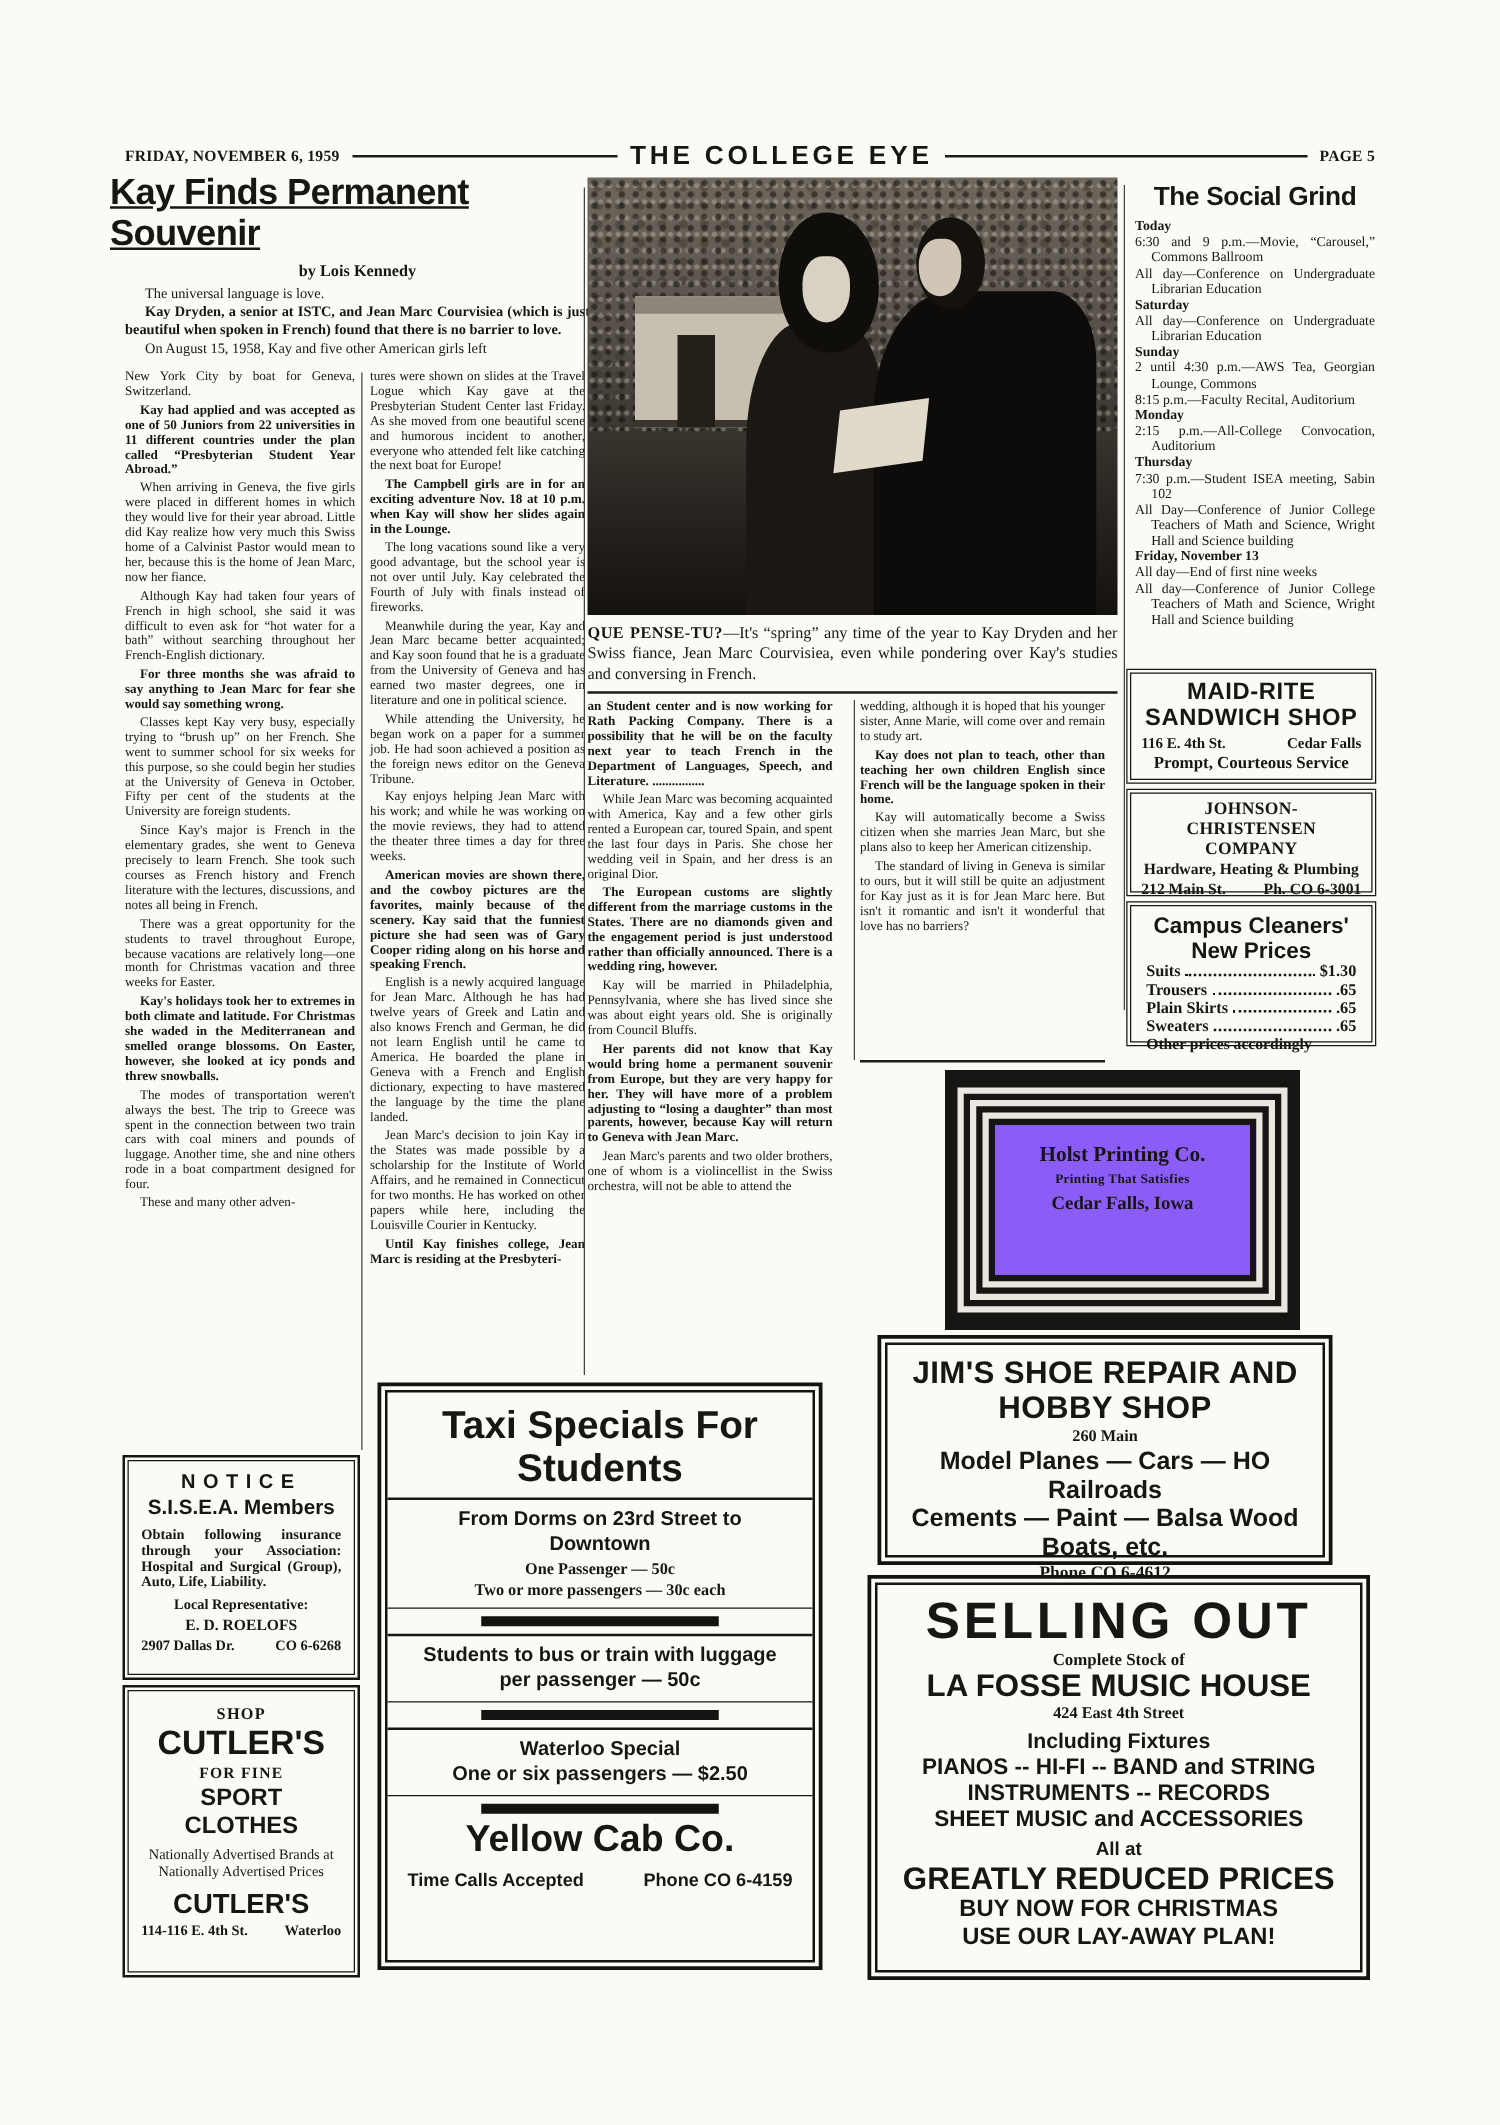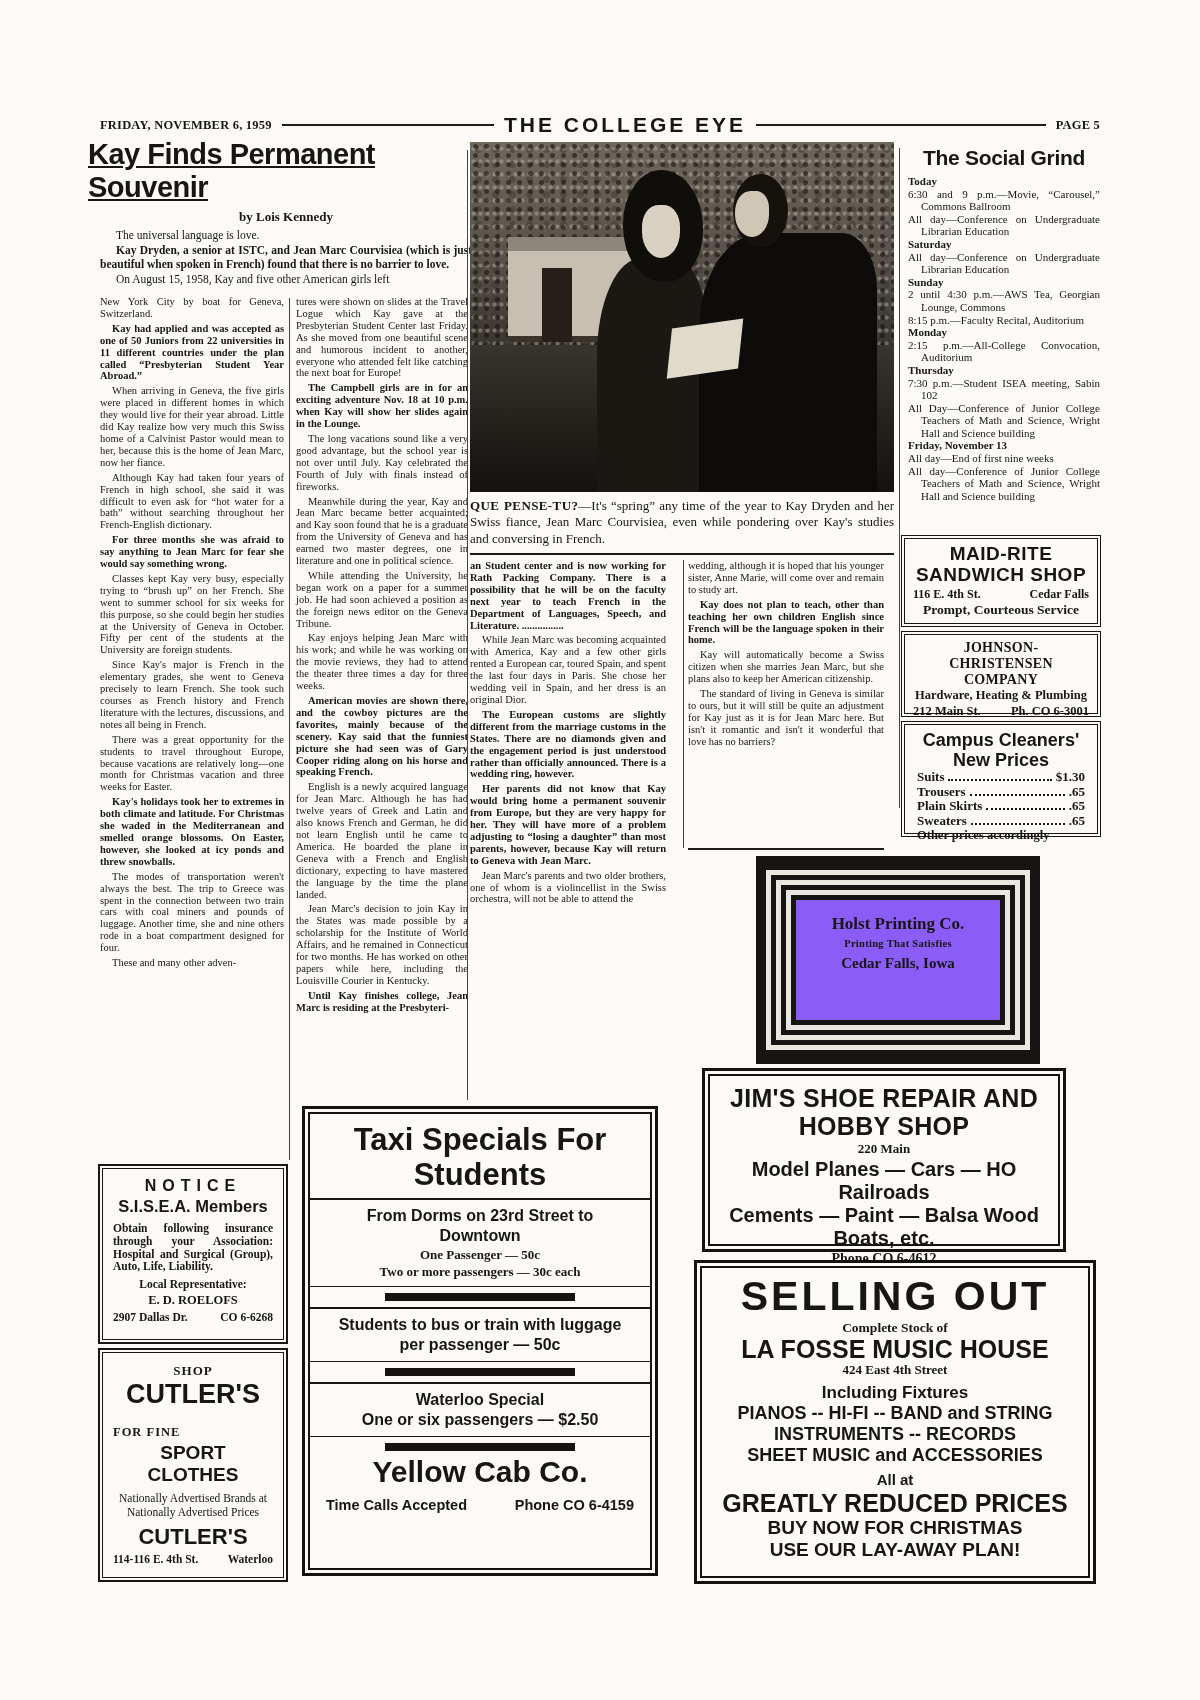--- a/index.html
+++ b/index.html
@@ -117,21 +117,21 @@
   .no-t{font-family:"Liberation Sans","DejaVu Sans",sans-serif;font-weight:700;font-size:16px;text-align:center;letter-spacing:6px;}
   .no-s{font-family:"Liberation Sans","DejaVu Sans",sans-serif;font-weight:700;font-size:16.5px;text-align:center;margin-top:2px;}
   .no-b{font-weight:700;font-size:11.5px;line-height:12.8px;text-align:justify;margin-top:6px;}
   .no-r{font-weight:700;font-size:11.5px;text-align:center;margin-top:5px;}
   .no-n{font-weight:700;font-size:12.5px;text-align:center;margin-top:3px;}
   .no-a{font-weight:700;font-size:11.5px;margin-top:3px;}
   
   #cutlers{left:102px;top:1352px;width:182px;height:226px;padding:10px 10px;border-width:1.5px;outline-width:2px;}
   .cu-shop{font-weight:700;font-size:13px;text-align:center;letter-spacing:1px;}
   .cu-n1{font-family:"Liberation Sans","DejaVu Sans",sans-serif;font-weight:700;font-size:27px;text-align:center;line-height:30px;}
-  .cu-ff{font-weight:700;font-size:12.5px;letter-spacing:1px;margin-top:16px;}
+  .cu-ff{font-weight:700;font-size:12.5px;text-align:center;letter-spacing:1px;margin-top:2px;}
   .cu-sc{font-family:"Liberation Sans","DejaVu Sans",sans-serif;font-weight:700;font-size:19px;text-align:center;line-height:22px;margin-top:2px;}
   .cu-tag{font-size:11.5px;line-height:13.5px;text-align:center;margin-top:6px;}
   .cu-n2{font-family:"Liberation Sans","DejaVu Sans",sans-serif;font-weight:700;font-size:22px;text-align:center;line-height:25px;margin-top:5px;}
   .cu-a{font-weight:700;font-size:11.5px;margin-top:4px;}
 </style>
 </head>
 <body>
 
 <div class="page">
 
@@ -194,20 +194,21 @@
     <p>Kay enjoys helping Jean Marc with his work; and while he was working on the movie reviews, they had to attend the theater three times a day for three weeks.</p>
     <p class="b">American movies are shown there, and the cowboy pictures are the favorites, mainly because of the scenery. Kay said that the funniest picture she had seen was of Gary Cooper riding along on his horse and speaking French.</p>
     <p>English is a newly acquired language for Jean Marc. Although he has had twelve years of Greek and Latin and also knows French and German, he did not learn English until he came to America. He boarded the plane in Geneva with a French and English dictionary, expecting to have mastered the language by the time the plane landed.</p>
     <p>Jean Marc's decision to join Kay in the States was made possible by a scholarship for the Institute of World Affairs, and he remained in Connecticut for two months. He has worked on other papers while here, including the Louisville Courier in Kentucky.</p>
     <p class="b">Until Kay finishes college, Jean Marc is residing at the Presbyteri-</p>
   </div>
   <div class="col" id="col3">
     <p class="ni b">an Student center and is now working for Rath Packing Company. There is a possibility that he will be on the faculty next year to teach French in the Department of Languages, Speech, and Literature. ................</p>
     <p>While Jean Marc was becoming acquainted with America, Kay and a few other girls rented a European car, toured Spain, and spent the last four days in Paris. She chose her wedding veil in Spain, and her dress is an original Dior.</p>
     <p class="b">The European customs are slightly different from the marriage customs in the States. There are no diamonds given and the engagement period is just understood rather than officially announced. There is a wedding ring, however.</p>
+    <p>Kay will be married in Philadelphia, Pennsylvania, where she has lived since she was about eight years old. She is originally from Council Bluffs.</p>
     <p class="b">Her parents did not know that Kay would bring home a permanent souvenir from Europe, but they are very happy for her. They will have more of a problem adjusting to “losing a daughter” than most parents, however, because Kay will return to Geneva with Jean Marc.</p>
     <p>Jean Marc's parents and two older brothers, one of whom is a violincellist in the Swiss orchestra, will not be able to attend the</p>
   </div>
   <div class="col" id="col4">
     <p class="ni">wedding, although it is hoped that his younger sister, Anne Marie, will come over and remain to study art.</p>
     <p class="b">Kay does not plan to teach, other than teaching her own children English since French will be the language spoken in their home.</p>
     <p>Kay will automatically become a Swiss citizen when she marries Jean Marc, but she plans also to keep her American citizenship.</p>
     <p>The standard of living in Geneva is similar to ours, but it will still be quite an adjustment for Kay just as it is for Jean Marc here. But isn't it romantic and isn't it wonderful that love has no barriers?</p>
   </div>
 
@@ -287,21 +288,21 @@
     <div class="holst-inner">
       <div class="ho-1">Holst Printing Co.</div>
       <div class="ho-2">Printing That Satisfies</div>
       <div class="ho-3">Cedar Falls, Iowa</div>
     </div>
   </div>
 
   <div class="hbox" id="jims">
     <div class="jim-t">JIM'S SHOE REPAIR AND</div>
     <div class="jim-t">HOBBY SHOP</div>
-    <div class="jim-a">220 Main</div>
+    <div class="jim-a">260 Main</div>
     <div class="jim-l">Model Planes — Cars — HO Railroads</div>
     <div class="jim-l">Cements — Paint — Balsa Wood</div>
     <div class="jim-l">Boats, etc.</div>
     <div class="jim-p">Phone CO 6-4612</div>
   </div>
 
   <div class="hbox" id="selling">
     <div class="so-title">SELLING OUT</div>
     <div class="so-sub">Complete Stock of</div>
     <div class="so-store">LA FOSSE MUSIC HOUSE</div>

